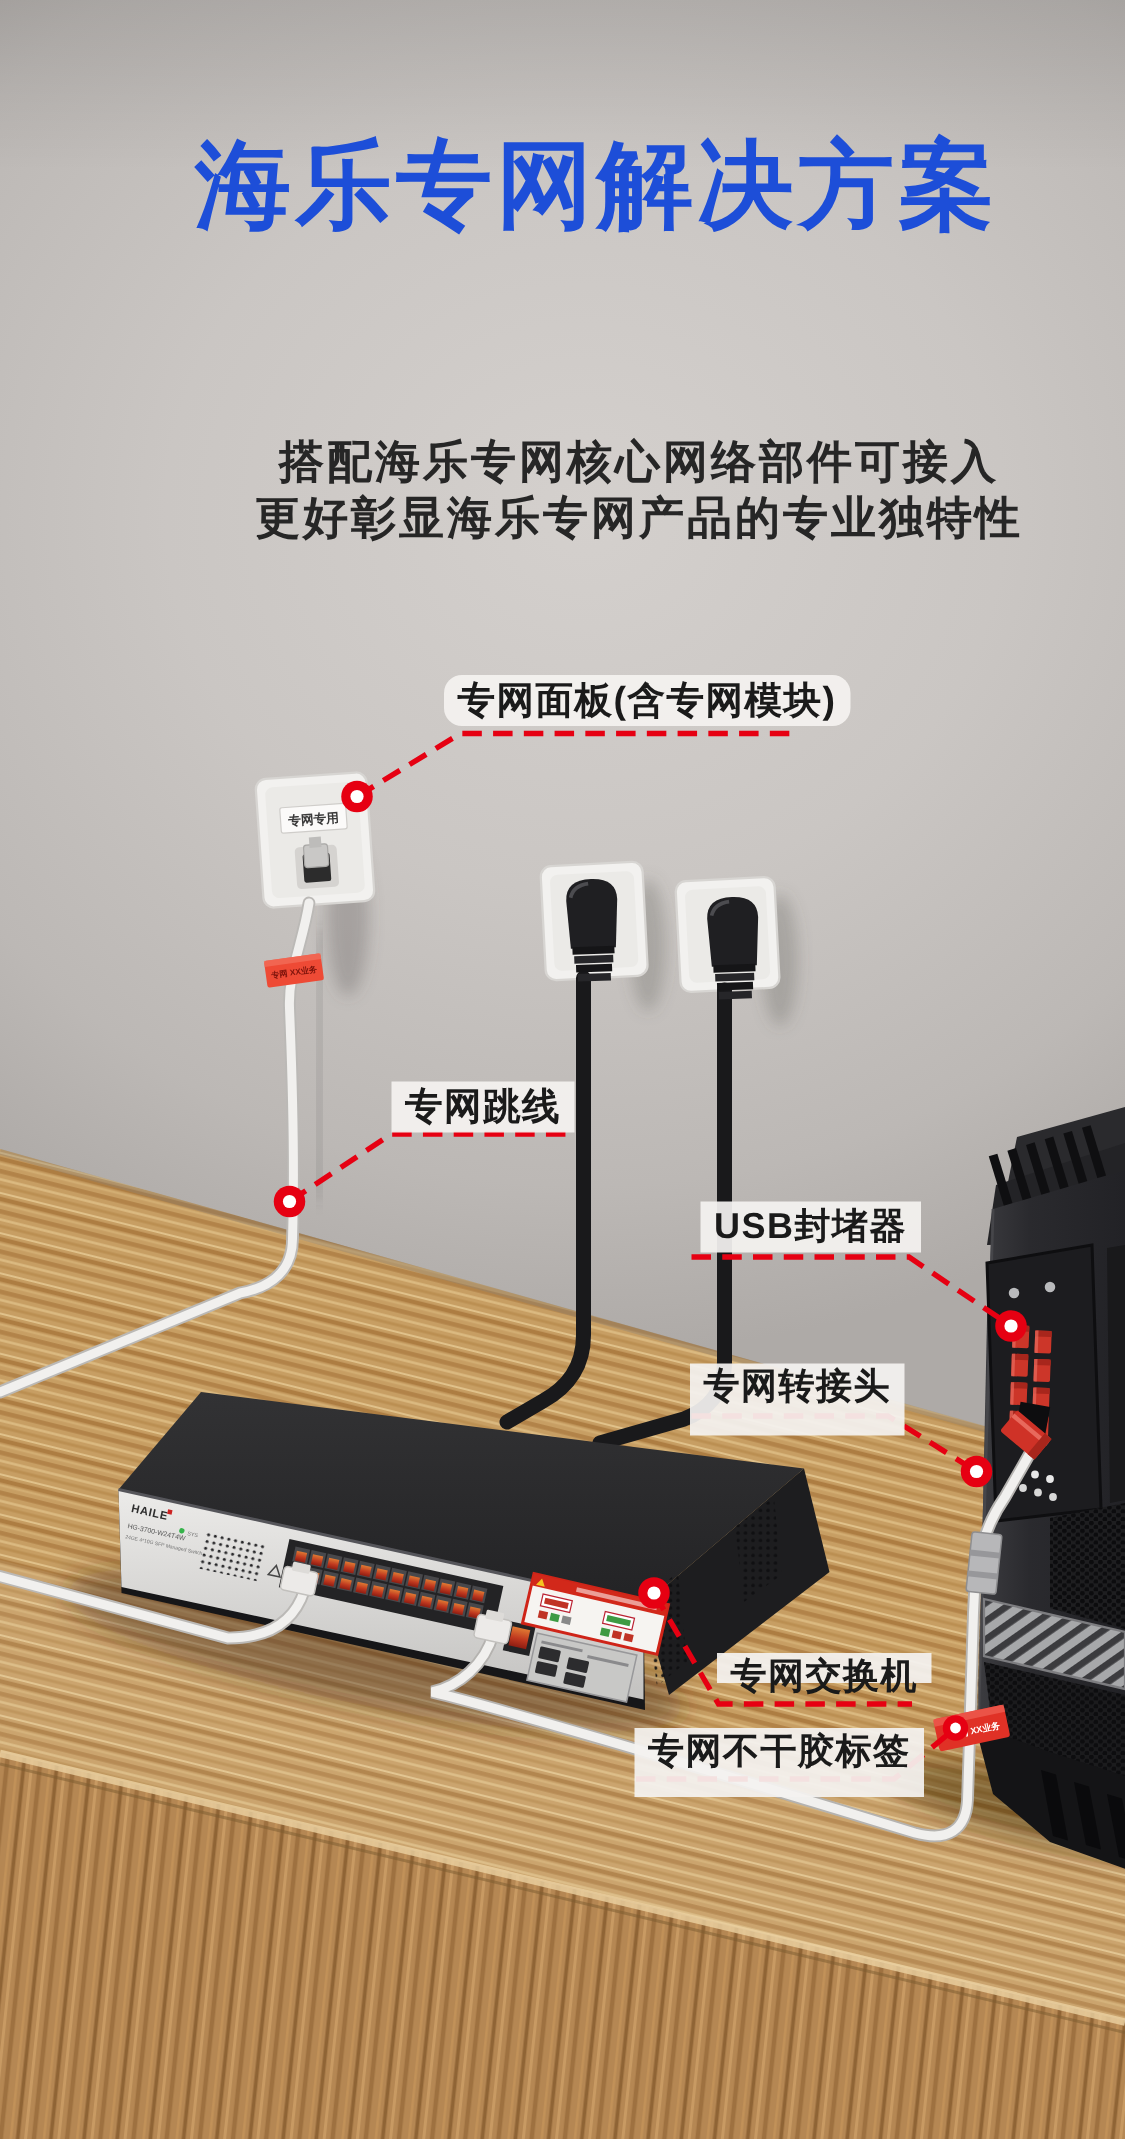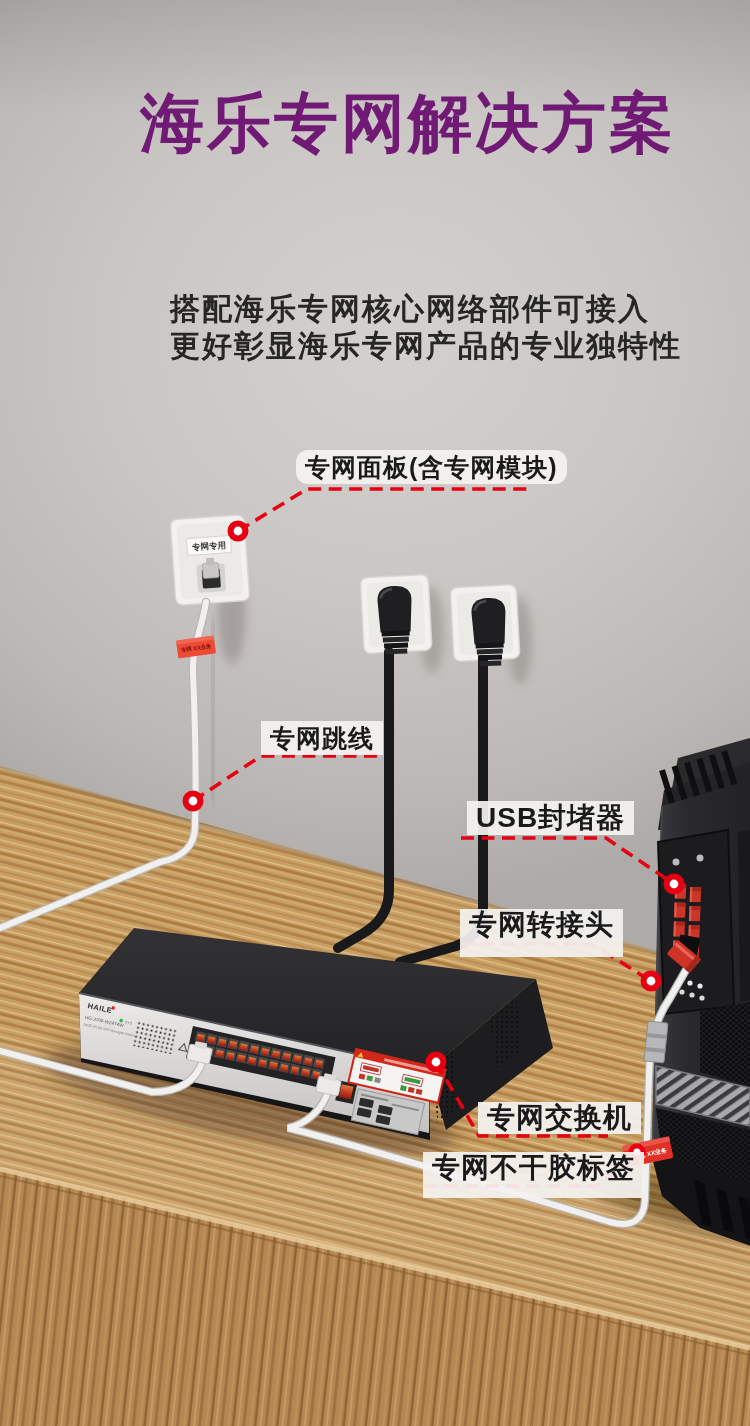--- a/index.html
+++ b/index.html
@@ -3,32 +3,32 @@
 <meta charset="utf-8">
 <style>
   html,body{margin:0;padding:0;}
   body{width:750px;height:1426px;position:relative;overflow:hidden;
        font-family:"Liberation Sans",sans-serif;background:#c9c5c2;}
   .wall{position:absolute;inset:0;
     background:
       linear-gradient(180deg, rgba(0,0,0,.10) 0%, rgba(0,0,0,0) 8%),
       radial-gradient(ellipse 620px 560px at 52% 24%, #d4d0cd 0%, #cac6c3 45%, #bcb8b5 80%, #aeaaa7 100%);}
   svg.scene{position:absolute;left:0;top:0;}
-  .headline{position:absolute;right:74px;top:84px;text-align:right;
-    color:#701a75;font-weight:900;font-size:64px;line-height:79px;letter-spacing:3px;white-space:nowrap;}
-  .intro{position:absolute;right:68px;top:290px;text-align:left;
+  .headline{position:absolute;right:84px;top:84px;text-align:right;
+    color:#1d4ed8;font-weight:900;font-size:64px;line-height:79px;letter-spacing:3px;white-space:nowrap;}
+  .intro{position:absolute;right:68px;top:290px;text-align:center;
     color:#262626;font-weight:600;font-size:30px;line-height:37px;letter-spacing:2px;white-space:nowrap;}
   .callout{position:absolute;background:rgba(244,242,240,.93);color:#1a1a1a;
-    font-weight:600;font-size:28px;height:34px;line-height:34px;padding:0 9px;
+    font-weight:600;font-size:24px;height:34px;line-height:34px;padding:0 9px;
     letter-spacing:1px;white-space:nowrap;}
   .c-panel{left:296px;top:450px;font-size:25px;border-radius:12px;}
   .c-jumper{left:261px;top:721px;font-size:25px;}
   .c-usb{left:467px;top:801px;}
   .c-adapter{left:460px;top:909px;height:48px;line-height:32px;}
-  .c-switch{left:478px;top:1102px;height:32px;line-height:32px;font-family:Liberation Serif, serif;}
+  .c-switch{left:478px;top:1102px;height:20px;line-height:32px;font-family:Liberation Serif, serif;}
   .c-sticker{left:423px;top:1152px;height:46px;line-height:32px;}
 </style>
 </head>
 <body>
 
 <div class="wall"></div>
 
 <svg class="scene" width="750" height="1426" viewBox="0 0 750 1426">
   <defs>
     <pattern id="woodTopP" width="900" height="26" patternUnits="userSpaceOnUse" patternTransform="rotate(14)">

